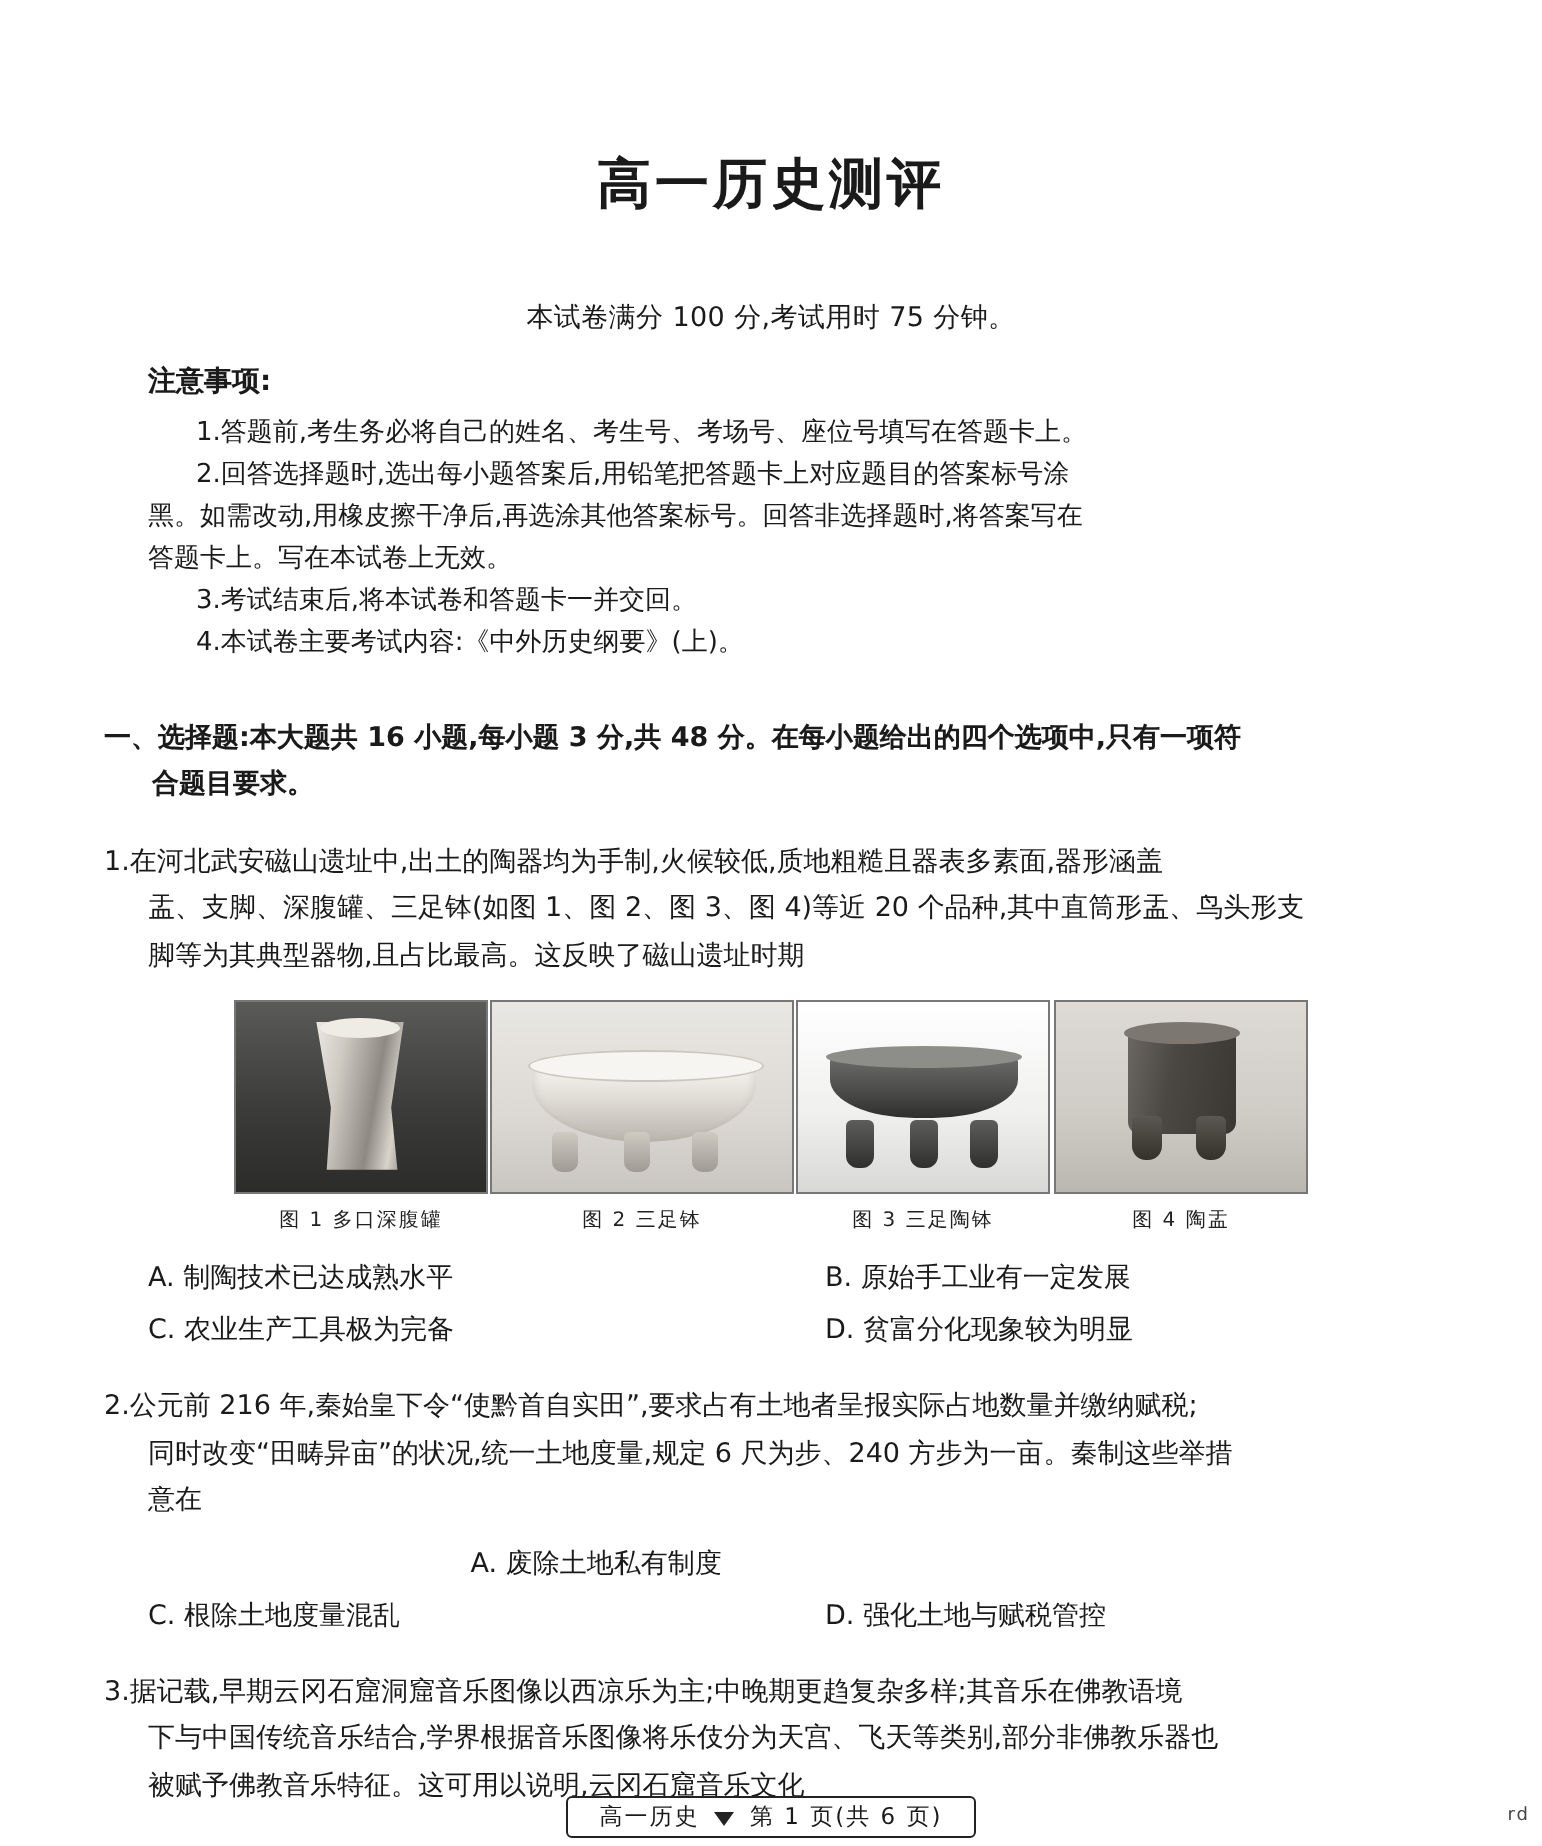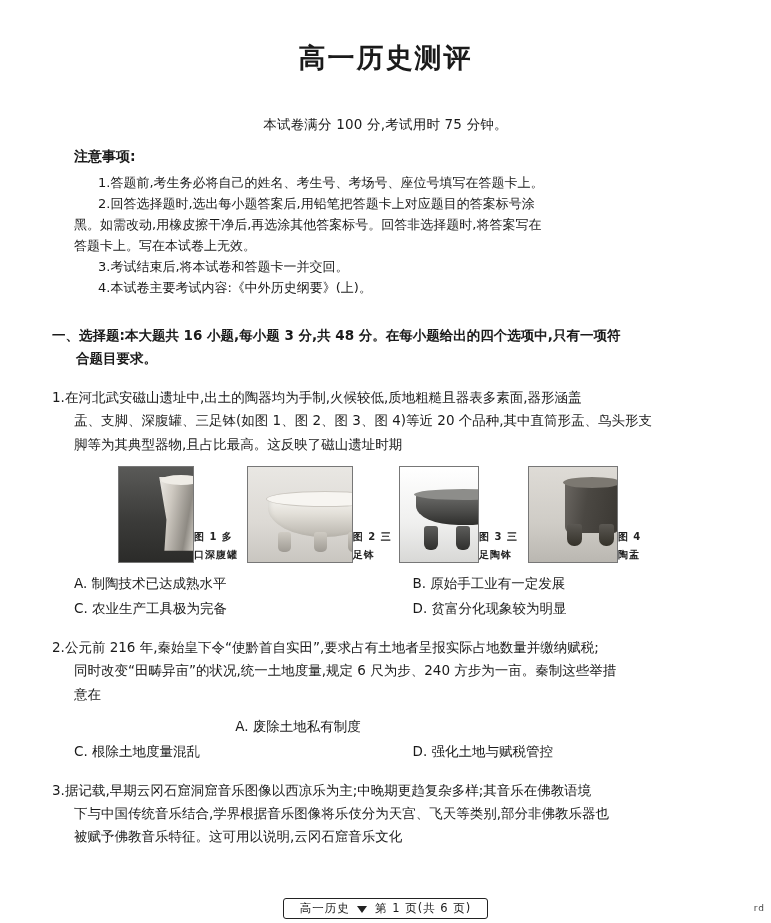--- a/index.html
+++ b/index.html
@@ -20,21 +20,21 @@
     height: 923px;
     box-sizing: border-box;
     padding: 40px 52px 0 52px;
     position: relative;
   }
   .doc-title {
     text-align: center;
     font-size: 27px;
     font-weight: bold;
     letter-spacing: 2px;
-    margin: 0 0 0 0;
+    margin: 34px 0 0 0;
     font-family: "DejaVu Serif", "Liberation Serif", serif;
   }
   .subtitle {
     text-align: center;
     font-size: 13.5px;
     margin: 40px 0 0 0;
     letter-spacing: 0.2px;
   }
   .notice-head {
     font-size: 14px;
@@ -82,23 +82,22 @@
   .figures {
     display: flex;
     justify-content: center;
     gap: 0px;
     margin: 10px 0 0 0;
   }
   .fig {
     width: 125px;
     margin: 0 2px;
     display: flex;
-    flex-direction: row;
-    align-items: flex-end;
-    font-weight: bold;
+    flex-direction: column;
+    align-items: center;
   }
   .fig .imgbox {
     width: 125px;
     height: 95px;
     border: 1px solid #777;
     position: relative;
     overflow: hidden;
   }
   .fig.wide .imgbox { width: 150px; }
   .fig.wide { width: 148px; }

